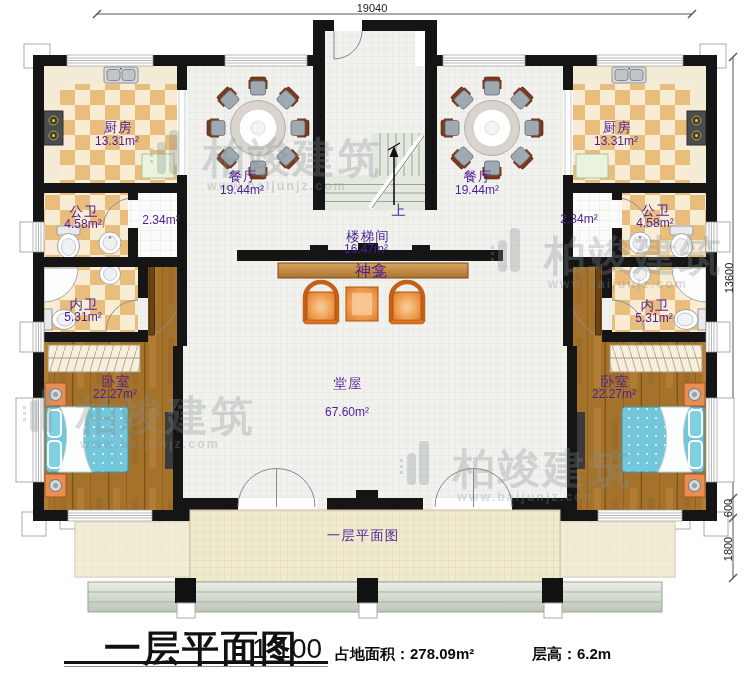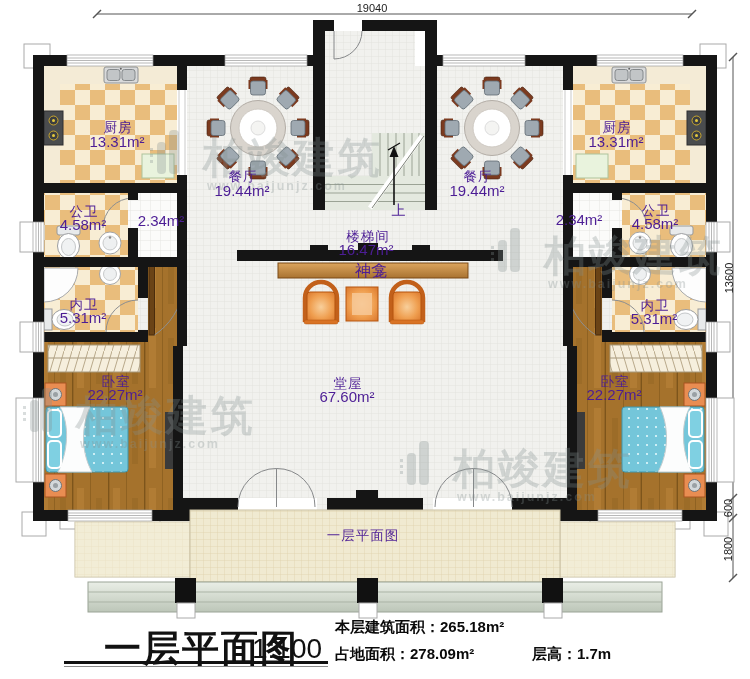--- a/index.html
+++ b/index.html
@@ -2,21 +2,21 @@
 <html><head>
 <meta charset="utf-8">
 <style>
   html,body{margin:0;padding:0;background:#ffffff;}
   .stage{position:relative;width:750px;height:679px;background:#fff;overflow:hidden;
          font-family:"Liberation Sans","DejaVu Sans",sans-serif;}
   .stage svg{position:absolute;left:0;top:0;}
   .lbl{position:absolute;transform:translate(-50%,-50%);white-space:nowrap;color:#4c1d95;
        font-weight:400;line-height:1;}
   .rn{font-size:13.5px;letter-spacing:1px;}
-  .ra{font-size:15px;letter-spacing:0;}
+  .ra{font-size:12px;letter-spacing:0;}
   .dim{font-size:11px;font-weight:400;color:#222;}
   .rot{transform:translate(-50%,-50%) rotate(-90deg);}
   .plan-title{position:absolute;left:64px;top:624px;font-size:37px;font-weight:600;
               letter-spacing:2px;color:#111;margin-left:40px;}
   .plan-scale{position:absolute;left:252px;top:633px;font-size:28px;font-weight:500;color:#111;}
   .uline1{position:absolute;left:64px;top:661px;width:264px;height:3px;background:#111;}
   .uline2{position:absolute;left:64px;top:666px;width:264px;height:1.2px;background:#8a8a8a;}
   .stat{position:absolute;font-size:15px;font-weight:600;color:#0a0a0a;white-space:nowrap;}
   svg text.wmt{font-weight:700;}
   .wm{fill:#849090;opacity:0.30;}
@@ -365,37 +365,34 @@
 <div class="lbl rn" style="left:655px;top:306px">内卫</div>
 <div class="lbl ra" style="left:654px;top:318px">5.31m²</div>
 
 <div class="lbl rn" style="left:368px;top:237px">楼梯间</div>
 <div class="lbl ra" style="left:366px;top:249px">16.47m²</div>
 <div class="lbl rn" style="left:399px;top:210px;font-size:14px">上</div>
 
 <div class="lbl" style="left:371px;top:271px;font-size:16px">神龛</div>
 
 <div class="lbl rn" style="left:348px;top:384px">堂屋</div>
-<div class="lbl ra" style="left:347px;top:396px">67.60m²</div>
+<div class="lbl ra" style="left:347px;top:412px">67.60m²</div>
 
 <div class="lbl rn" style="left:116px;top:382px">卧室</div>
 <div class="lbl ra" style="left:115px;top:394px">22.27m²</div>
 <div class="lbl rn" style="left:615px;top:382px">卧室</div>
 <div class="lbl ra" style="left:614px;top:394px">22.27m²</div>
 
 <div class="lbl rn" style="left:363px;top:536px">一层平面图</div>
 
 <div class="plan-title">一层平面图</div>
 <div class="plan-scale">1:100</div>
 <div class="uline1"></div>
 <div class="uline2"></div>
 
-<div class="stat" style="left:335px;top:618px">
-  <span>本层建筑面积：</span><span>265.18m²</span>
-</div>
 <div class="stat" style="left:335px;top:645px">
   <span>占地面积：</span><span>278.09m²</span>
 </div>
 <div class="stat" style="left:532px;top:645px">
-  <span>层高：</span><span>1.7m</span>
+  <span>层高：</span><span>6.2m</span>
 </div>
 
 </div>
 
 </body></html>

